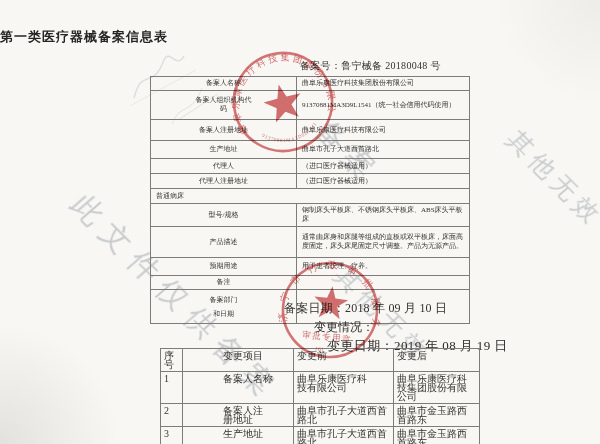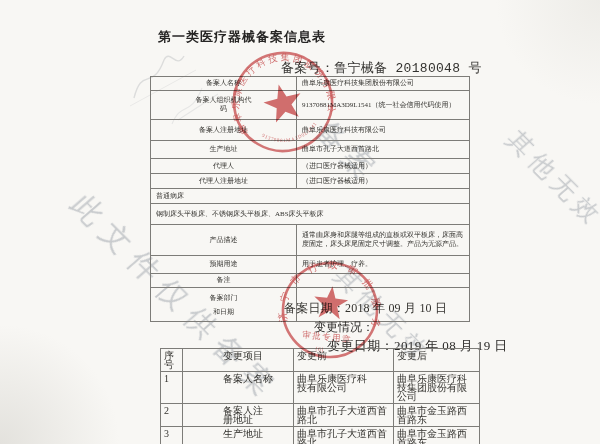--- a/index.html
+++ b/index.html
@@ -6,25 +6,25 @@
   .page{
     position:relative;width:600px;height:444px;overflow:hidden;
     background:
       radial-gradient(circle at 0% 100%, rgba(210,208,202,.55) 0%, rgba(210,208,202,0) 16%),
       radial-gradient(circle at 100% 0%, rgba(222,220,214,.4) 0%, rgba(222,220,214,0) 14%),
       #f8f7f4;
     font-family:"Liberation Serif","DejaVu Serif",serif;
     color:#2e2d2b;
   }
   .title{
-    position:absolute;left:0;top:28px;width:484px;text-align:center;
+    position:absolute;left:0;top:28px;width:484px;
     font-size:13px;font-weight:bold;letter-spacing:1px;color:#262524;
   }
   .record-no{
-    position:absolute;left:281px;top:59px;font-size:13px;color:#33322f;letter-spacing:.3px;font-family:Liberation Mono, monospace;
+    position:absolute;left:300px;top:59px;font-size:10px;color:#33322f;letter-spacing:.3px;
   }
   
   .mtable{
     position:absolute;left:150px;top:76px;width:318px;
     border:1px solid #7d7c78;font-size:7px;line-height:9px;color:#33322e;
   }
   .mrow{display:flex;border-bottom:1px solid #7d7c78;}
   .mrow:last-of-type{border-bottom:none;justify-content:center;}
   .lcell{
     width:146px;flex:none;border-right:1px solid #7d7c78;
@@ -126,20 +126,21 @@
         <div class="vcell">（进口医疗器械适用）</div>
       </div>
     <div class="mrow">
         <div class="lcell">代理人注册地址</div>
         <div class="vcell">（进口医疗器械适用）</div>
       </div>
     <div class="mrow">
         <div class="vcell">普通病床</div>
       </div>
     <div class="mrow">
+        <div class="lcell">型号/规格</div>
         <div class="vcell">钢制床头平板床、不锈钢床头平板床、ABS床头平板床</div>
       </div>
     <div class="mrow">
         <div class="lcell">产品描述</div>
         <div class="vcell">通常由床身和床腿等组成的直板或双平板床，床面高度固定，床头床尾固定尺寸调整。产品为无源产品。</div>
       </div>
     <div class="mrow">
         <div class="lcell">预期用途</div>
         <div class="vcell">用于患者护理、疗养。</div>
       </div>

